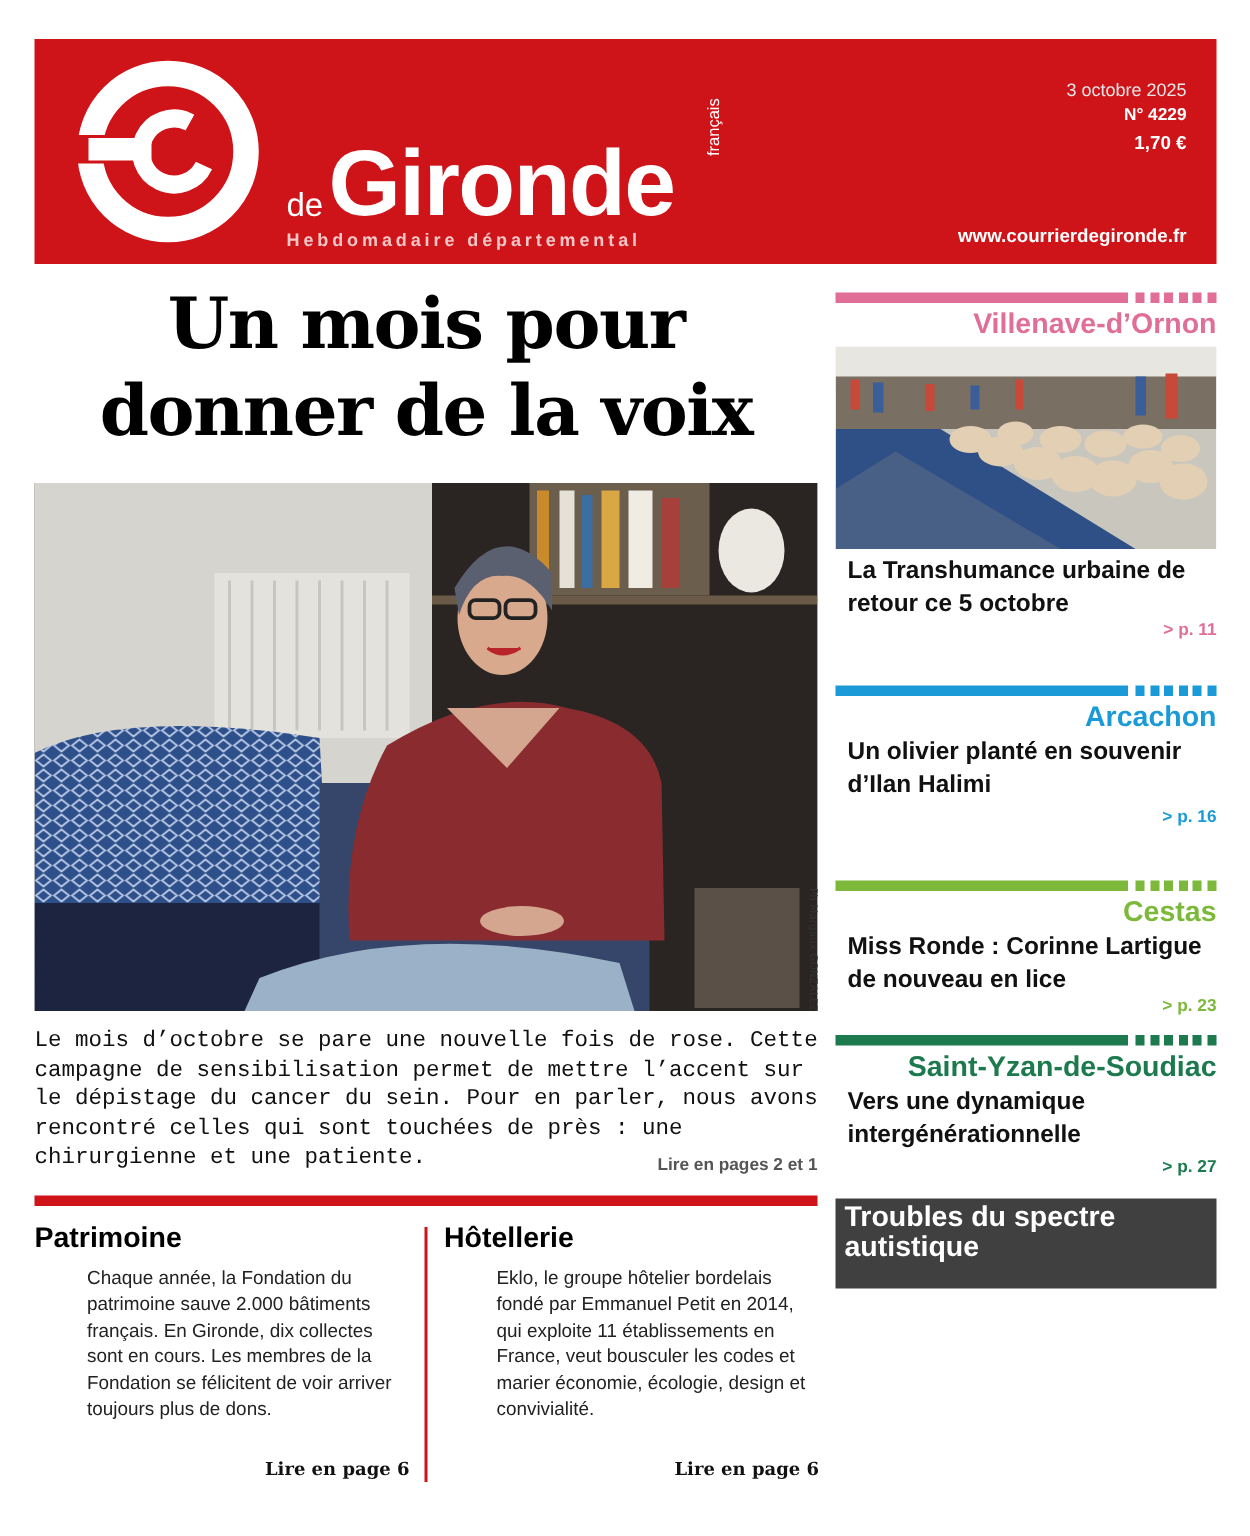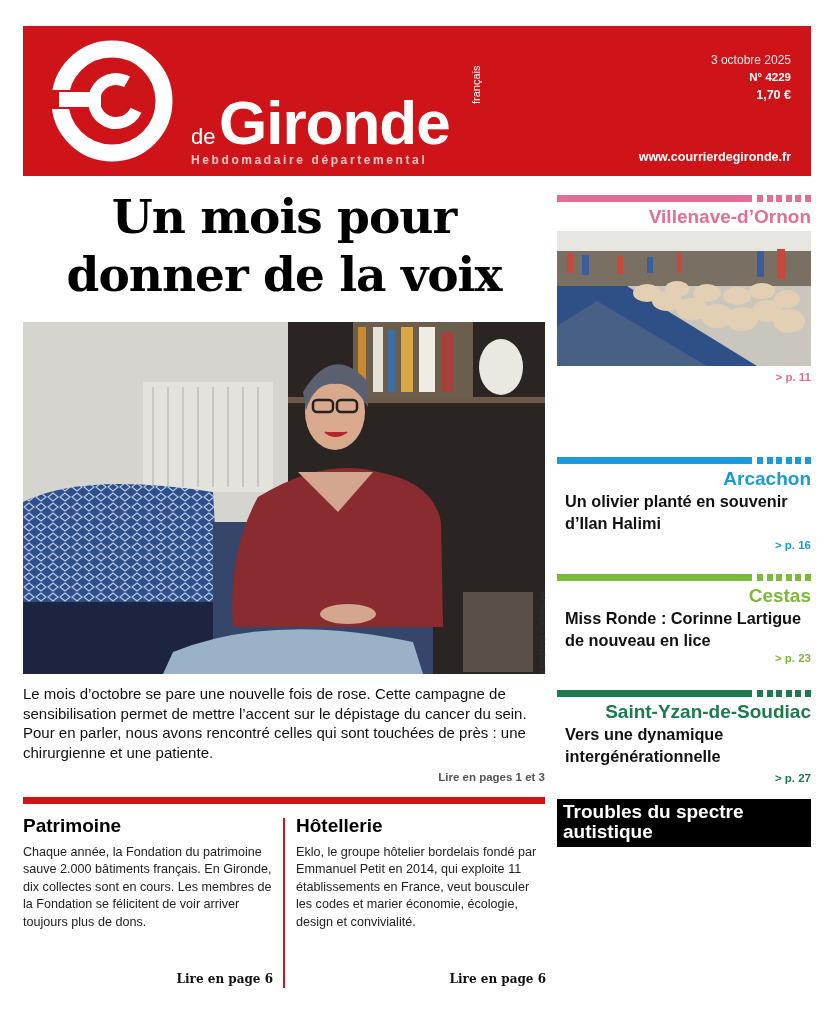--- a/index.html
+++ b/index.html
@@ -20,46 +20,46 @@
   .issue-price { font-size: 12.5px; font-weight: bold; line-height: 18px; }
   .site-url { position: absolute; right: 20px; top: 124px; color: #fff; font-family: "Liberation Sans", sans-serif; font-weight: bold; font-size: 12.5px; }
 
   
   .headline { position: absolute; left: 23px; top: 188px; width: 522px; text-align: center; font-family: "DejaVu Serif", serif; font-weight: bold; font-size: 47px; line-height: 58px; letter-spacing: -1px; color: #000; }
 
   
   .main-photo { position: absolute; left: 23px; top: 322px; width: 522px; height: 352px; overflow: hidden; background: #8a8783; }
   .photo-credit { position: absolute; left: 546px; top: 592px; font-size: 7px; color: #333; transform: rotate(90deg); transform-origin: left top; white-space: nowrap; }
 
-  .lead { position: absolute; left: 23px; top: 684px; width: 524px; font-family: Liberation Sans, sans-serif; font-size: 15px; line-height: 19.5px; color: #111; }
+  .lead { position: absolute; left: 23px; top: 684px; width: 524px; font-family: Liberation Mono, monospace; font-size: 15px; line-height: 19.5px; color: #111; }
   .lead-ref { position: absolute; right: 288px; top: 771px; font-family: "Liberation Sans", sans-serif; font-weight: bold; font-size: 11.5px; color: #555; }
 
   .red-rule { position: absolute; left: 23px; top: 797px; width: 522px; height: 7px; background: #cf1419; }
   .col-divider { position: absolute; left: 283px; top: 818px; width: 2px; height: 170px; background: #cf1419; }
 
   .brief { position: absolute; top: 814px; width: 250px; }
   .brief h3 { font-family: "Liberation Sans", sans-serif; font-weight: bold; font-size: 19px; line-height: 24px; color: #000; margin-bottom: 6px; }
-  .brief p { font-family: "Liberation Sans", sans-serif; font-size: 12.6px; line-height: 17.4px; color: #222; }
+  .brief p { font-family: "Liberation Sans", sans-serif; font-size: 12.6px; line-height: 17.4px; color: #222; margin-left: 35px; }
   .brief .ref { position: absolute; right: 0; top: 158px; font-family: "DejaVu Serif", serif; font-weight: bold; font-size: 12px; color: #111; }
   .brief-left { left: 23px; }
   .brief-right { left: 296px; }
 
   
   .side { position: absolute; left: 557px; width: 254px; }
   .side-rule { position: relative; height: 8px; }
   .side-rule .bar { position: absolute; left: 0; top: 0; width: 195px; height: 7px; }
   .side-rule .dots { position: absolute; right: 0; top: 0; width: 54px; height: 7px; display: flex; justify-content: space-between; }
   .side-rule .dots span { width: 6px; height: 7px; }
   .side-place { text-align: right; font-family: "Liberation Sans", sans-serif; font-weight: bold; font-size: 19px; line-height: 24px; margin-top: 2px; }
   .side-title { font-family: "Liberation Sans", sans-serif; font-weight: bold; font-size: 16.3px; line-height: 21.5px; color: #111; margin-left: 8px; }
   .side-page { text-align: right; font-family: "Liberation Sans", sans-serif; font-weight: bold; font-size: 11.5px; line-height: 15px; }
   .side-photo { width: 254px; height: 135px; margin: 2px 0 4px; overflow: hidden; }
 
   .autism-box { position: absolute; left: 557px; top: 799px; width: 254px; height: 187px; }
-  .autism-head { background: #000000; color: #fff; font-family: "Liberation Sans", sans-serif; font-weight: bold; font-size: 19px; line-height: 20px; padding: 3px 6px 4px; height: 48px; }
+  .autism-head { background: #404040; color: #fff; font-family: "Liberation Sans", sans-serif; font-weight: bold; font-size: 19px; line-height: 20px; padding: 3px 6px 4px; height: 60px; }
   .autism-photo { position: relative; width: 254px; height: 139px; overflow: hidden; background: #6f6a62; }
   .autism-page { position: absolute; right: 10px; bottom: 4px; color: #fff; font-family: "Liberation Sans", sans-serif; font-weight: bold; font-size: 14px; }
 </style>
 </head>
 <body>
 
 <div class="masthead">
   <svg class="logo-ring" viewBox="0 0 122 122">
     <circle cx="61" cy="61" r="52" fill="none" stroke="#fff" stroke-width="17"></circle>
     <rect x="0" y="50" width="40" height="19" fill="#cf1419"></rect>
@@ -122,21 +122,21 @@
     <path d="M280 70 Q310 20 345 60 L345 85 Q330 60 312 62 Q292 60 283 88 Z" fill="#5b6070"></path>
     <rect x="290" y="78" width="20" height="12" rx="4" fill="none" stroke="#222" stroke-width="2.5"></rect>
     <rect x="314" y="78" width="20" height="12" rx="4" fill="none" stroke="#222" stroke-width="2.5"></rect>
     <path d="M302 110 Q312 118 324 110" fill="#b9242a" stroke="#b9242a" stroke-width="2"></path>
     <ellipse cx="325" cy="292" rx="28" ry="10" fill="#d4a58f"></ellipse>
   </svg>
 </div>
 <div class="photo-credit">Ph Margaux GONZALEZ</div>
 
 <p class="lead">Le mois d’octobre se pare une nouvelle fois de rose. Cette campagne de sensibilisation permet de mettre l’accent sur le dépistage du cancer du sein. Pour en parler, nous avons rencontré celles qui sont touchées de près : une chirurgienne et une patiente.</p>
-<div class="lead-ref">Lire en pages 1 et 3</div>
+<div class="lead-ref">Lire en pages 2 et 1</div>
 
 <div class="red-rule"></div>
 <div class="col-divider"></div>
 
 <div class="brief brief-left">
   <h3>Patrimoine</h3>
   <p>Chaque année, la Fondation du patrimoine sauve 2.000 bâtiments français. En Gironde, dix collectes sont en cours. Les membres de la Fondation se félicitent de voir arriver toujours plus de dons.</p>
   <div class="ref">Lire en page 6</div>
 </div>
 <div class="brief brief-right">
@@ -185,41 +185,42 @@
           <ellipse cx="210" cy="80" rx="15" ry="11"></ellipse>
         <ellipse cx="232" cy="90" rx="16" ry="12"></ellipse>
           <ellipse cx="150" cy="62" rx="14" ry="9"></ellipse>
           <ellipse cx="180" cy="65" rx="14" ry="9"></ellipse>
         <ellipse cx="205" cy="60" rx="13" ry="8"></ellipse>
           <ellipse cx="230" cy="68" rx="13" ry="9"></ellipse>
           <ellipse cx="120" cy="58" rx="12" ry="8"></ellipse>
       </g>
     </svg>
   </div>
+  <div class="side-title">La Transhumance urbaine de retour ce 5 octobre</div>
   <div class="side-page" style="color:#e06e97;">&gt; p. 11</div>
 </div>
 
 <div class="side" style="top:457px;">
   <div class="side-rule">
     <div class="bar" style="background:#1a9ad6;"></div>
     <div class="dots">
         <span style="background:#1a9ad6"></span>
         <span style="background:#1a9ad6"></span>
         <span style="background:#1a9ad6"></span>
         <span style="background:#1a9ad6"></span>
         <span style="background:#1a9ad6"></span>
         <span style="background:#1a9ad6"></span>
       </div>
   </div>
   <div class="side-place" style="color:#1a9ad6;">Arcachon</div>
   <div class="side-title">Un olivier planté en souvenir d’Ilan Halimi</div>
   <div class="side-page" style="color:#1a9ad6; margin-top:4px;">&gt; p. 16</div>
 </div>
 
-<div class="side" style="top:574px;">
+<div class="side" style="top:587px;">
   <div class="side-rule">
     <div class="bar" style="background:#7cb83a;"></div>
     <div class="dots">
         <span style="background:#7cb83a"></span>
         <span style="background:#7cb83a"></span>
         <span style="background:#7cb83a"></span>
         <span style="background:#7cb83a"></span>
         <span style="background:#7cb83a"></span>
         <span style="background:#7cb83a"></span>
       </div>

